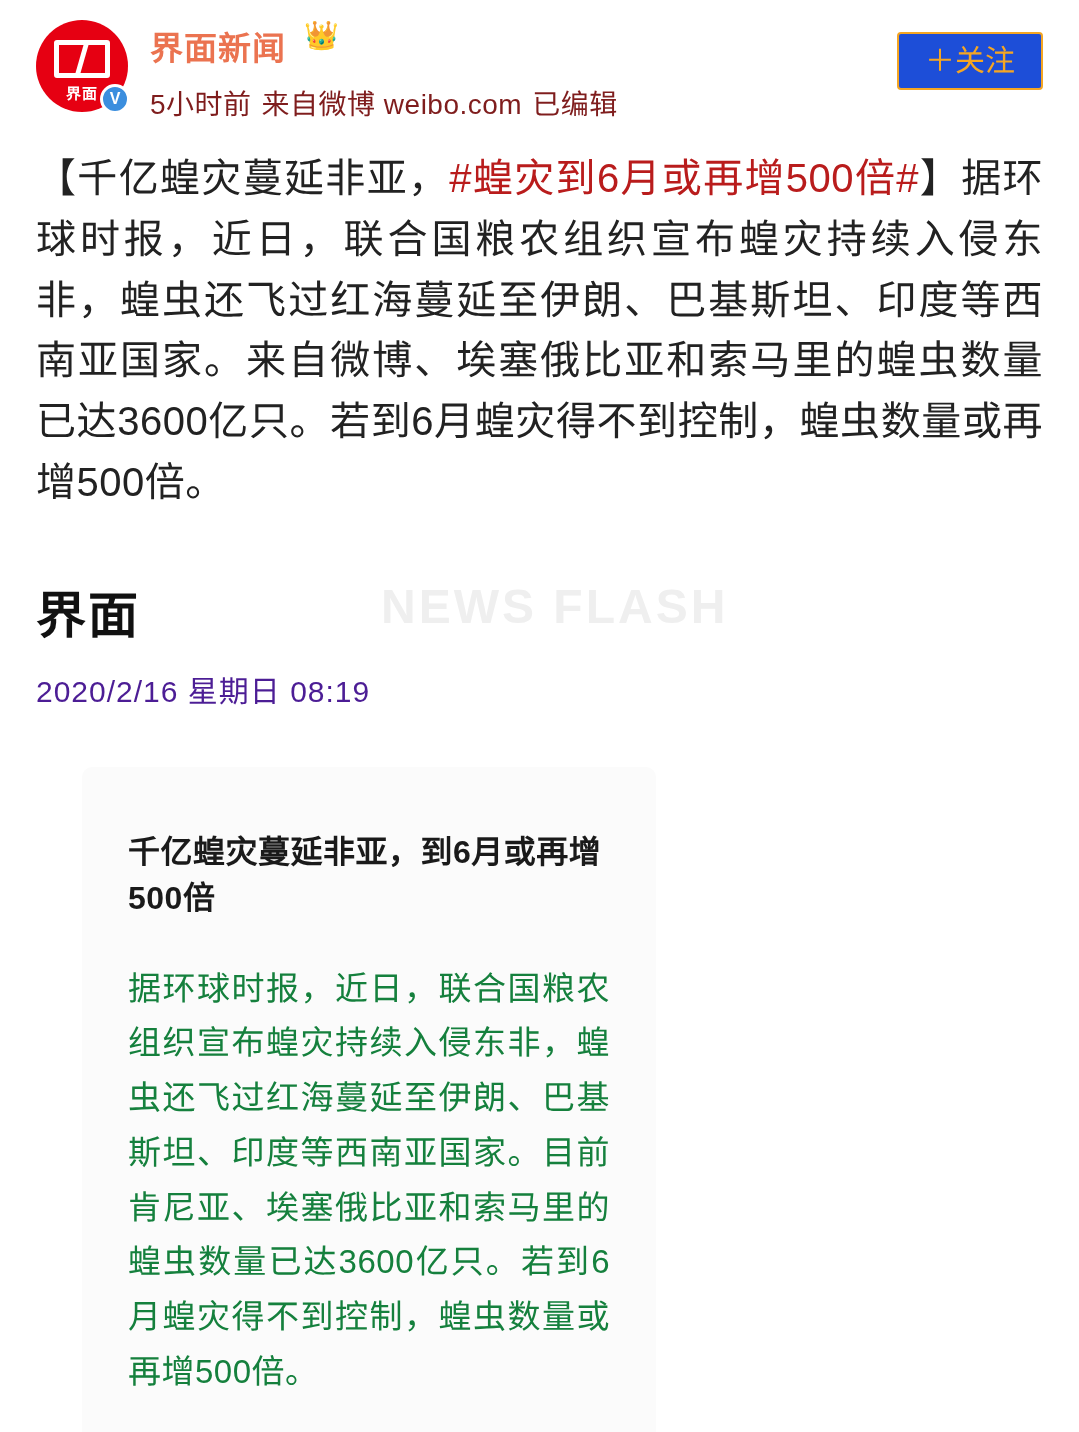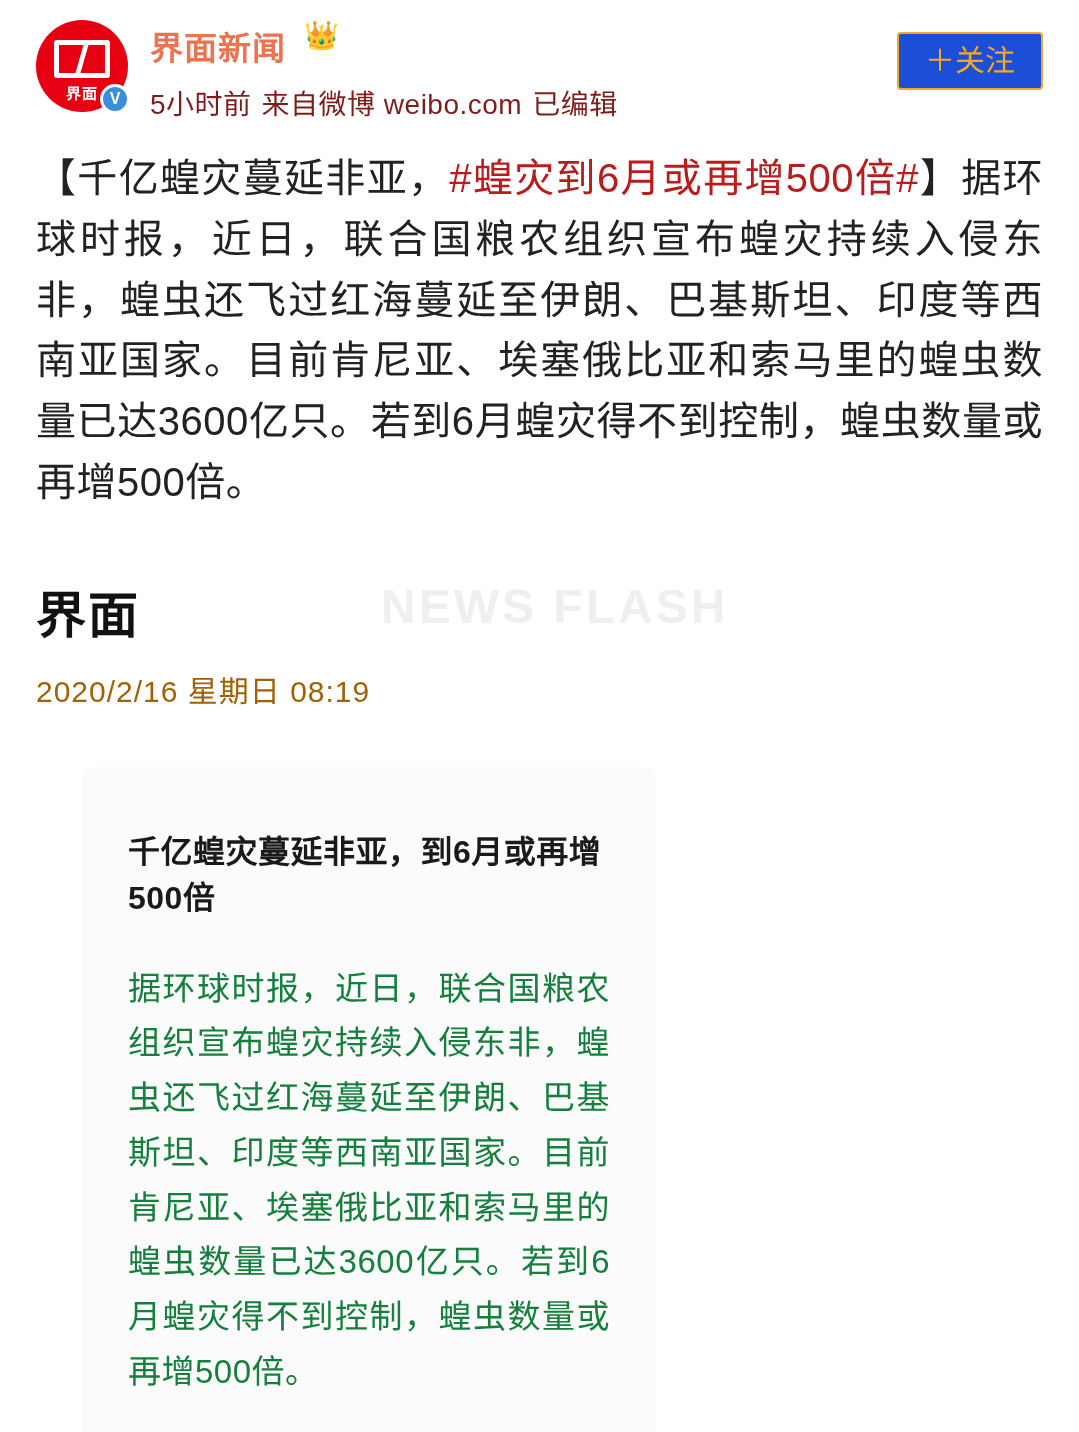--- a/index.html
+++ b/index.html
@@ -176,21 +176,21 @@
     font-size: 48px;
     font-weight: bold;
     color: #efefef;
     letter-spacing: 3px;
     z-index: 1;
     white-space: nowrap;
   }
   .flash-date {
     margin-top: 20px;
     font-size: 30px;
-    color: #a16207;
+    color: #4c1d95;
     letter-spacing: 1px;
   }
 
   .card {
     margin: 56px 0 0 46px;
     width: 574px;
     background: #fbfbfb;
     border-radius: 10px;
     padding: 62px 46px 40px 46px;
     min-height: 630px;
@@ -233,21 +233,21 @@
       </div>
       <div class="meta-row">
         <span>5小时前</span><span class="sep"></span><span>来自微博 weibo.com</span><span class="sep"></span><span>已编辑</span>
       </div>
     </div>
 
     <button class="follow-btn">＋关注</button>
   </div>
 
   <div class="post-body">
-    <span>【千亿蝗灾蔓延非亚，</span><span class="topic">#蝗灾到6月或再增500倍#</span><span>】据环球时报，近日，联合国粮农组织宣布蝗灾持续入侵东非，蝗虫还飞过红海蔓延至伊朗、巴基斯坦、印度等西南亚国家。目前肯尼亚、埃塞俄比亚和索马里的蝗虫数量已达3600亿只。若到6月蝗灾得不到控制，蝗虫数量或再增500倍。</span>
+    <span>【千亿蝗灾蔓延非亚，</span><span class="topic">#蝗灾到6月或再增500倍#</span><span>】据环球时报，近日，联合国粮农组织宣布蝗灾持续入侵东非，蝗虫还飞过红海蔓延至伊朗、巴基斯坦、印度等西南亚国家。来自微博、埃塞俄比亚和索马里的蝗虫数量已达3600亿只。若到6月蝗灾得不到控制，蝗虫数量或再增500倍。</span>
   </div>
 
   <div class="flash-block">
     <div class="flash-watermark">NEWS FLASH</div>
     <div class="flash-logo">
       <span class="jm">界面</span>
     </div>
     <div class="flash-date">2020/2/16 星期日 08:19</div>
 
     <div class="card">

